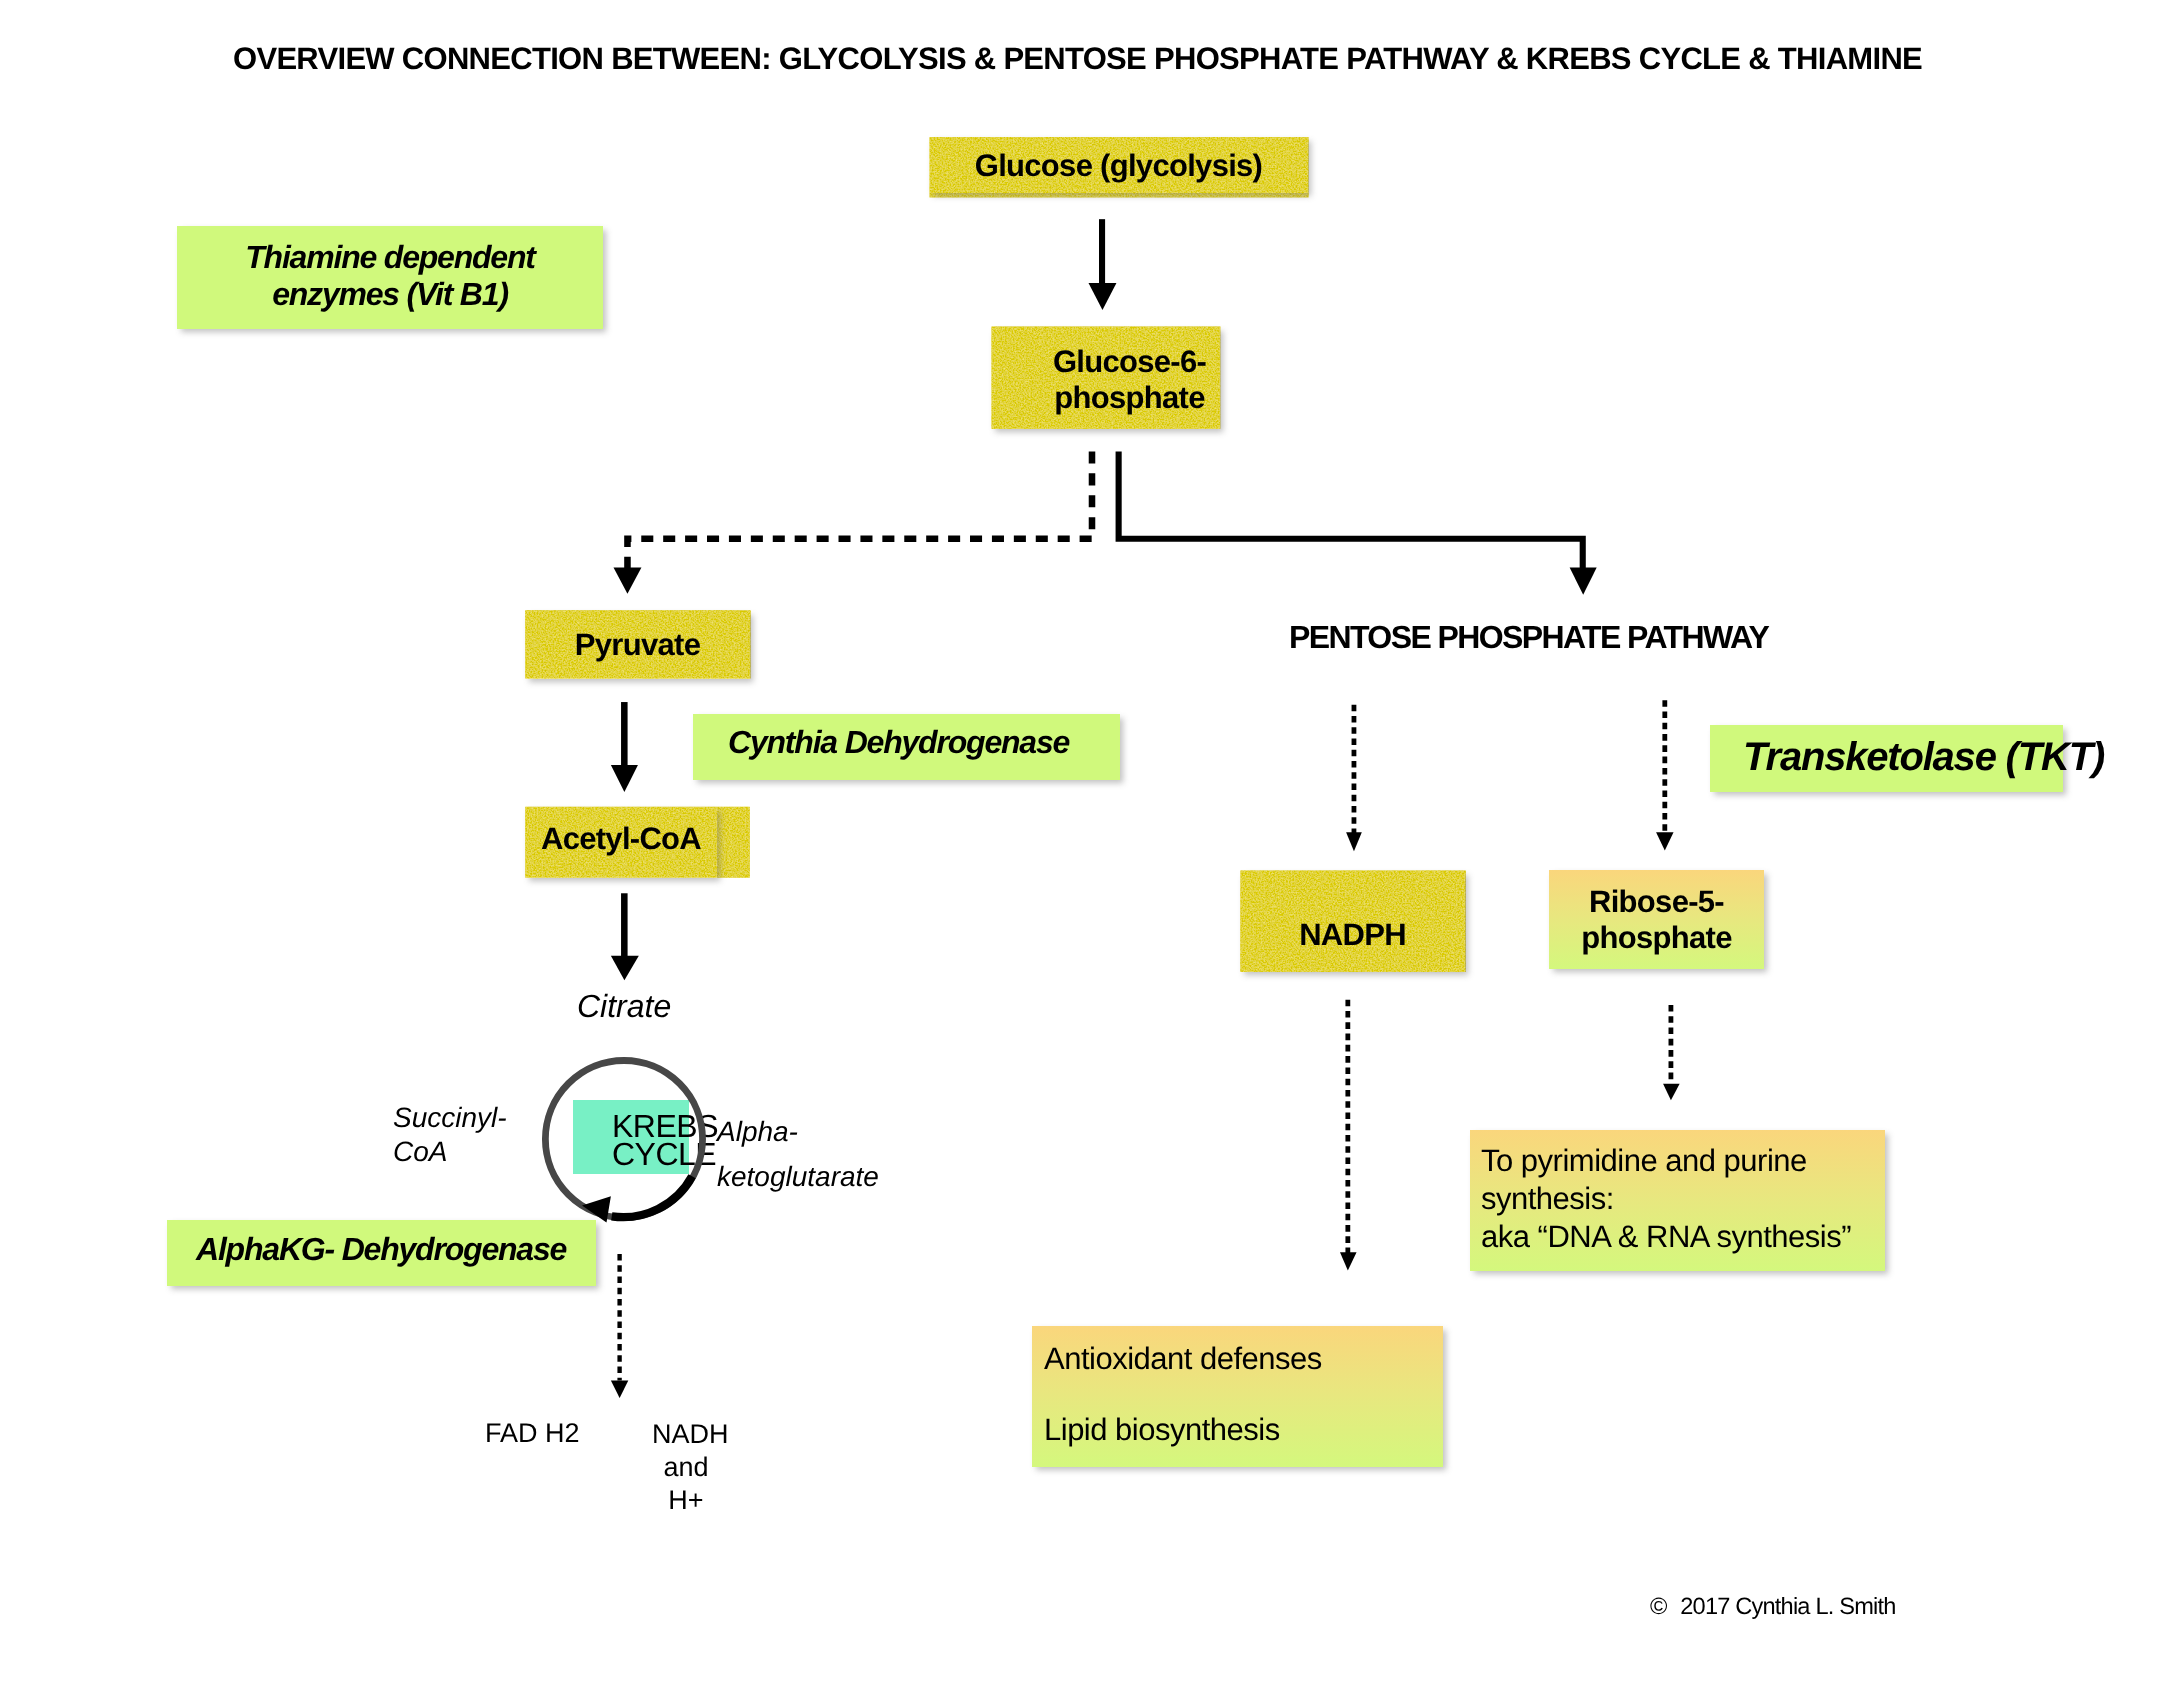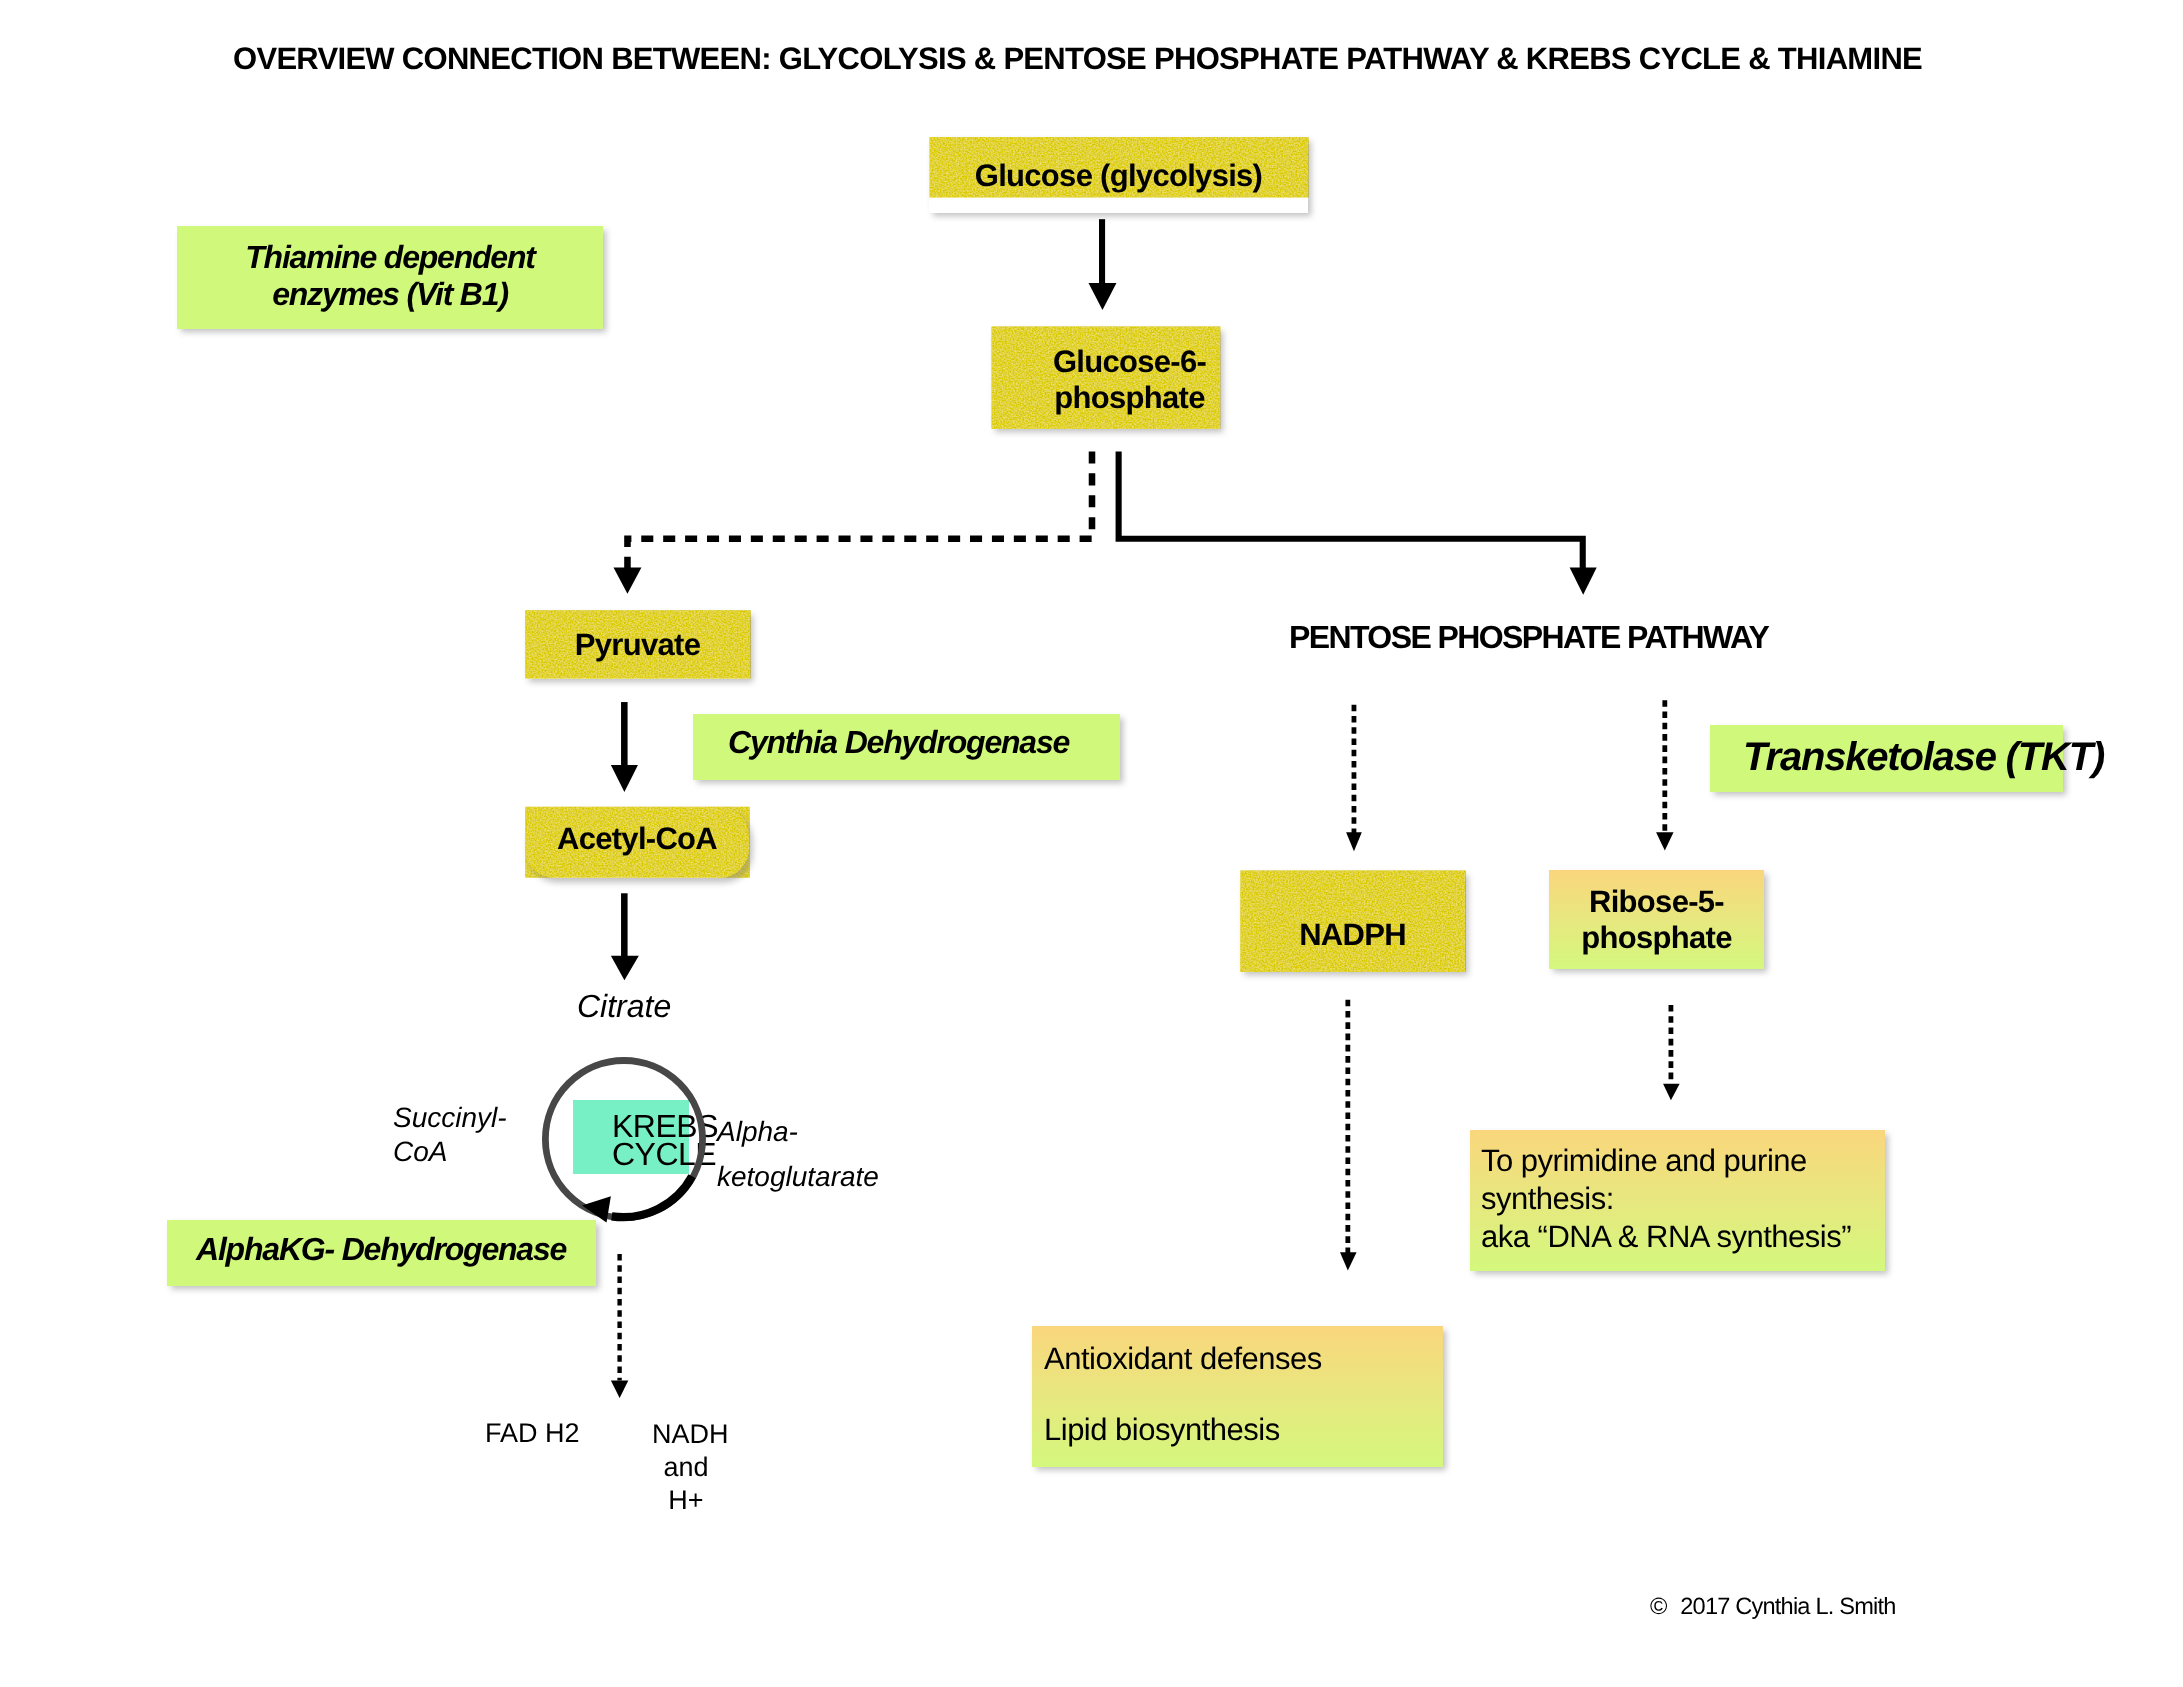--- a/index.html
+++ b/index.html
@@ -121,34 +121,34 @@
     </g>
 
     <g>
       <path d="M1913 1151 L1913 1243" stroke="#000" stroke-width="5.5" fill="none" stroke-dasharray="7.5 5.4"></path>
       <path d="M1904 1241 L1923 1241 L1913 1260 Z" fill="#000"></path>
     </g>
   </svg>
 
   <div class="abs" id="title">OVERVIEW CONNECTION BETWEEN: GLYCOLYSIS &amp; PENTOSE PHOSPHATE PATHWAY &amp; KREBS CYCLE &amp; THIAMINE</div>
 
-  <div class="abs box ybox shadow ytex" style="left:929px;top:137px;width:379px;height:76px;padding-top:2px;box-sizing:border-box;">
+  <div class="abs box ybox shadow ytex" style="left:929px;top:137px;width:379px;height:56px;padding-top:2px;box-sizing:border-box;">
     <span class="boxtext">Glucose (glycolysis)</span>
   </div>
 
   <div class="abs box ybox shadow ytex" style="left:991px;top:327px;width:229px;height:102px;flex-direction:column;padding-top:3.5px;box-sizing:border-box;padding-left:48px;">
     <span class="boxtext">Glucose-6-</span>
     <span class="boxtext">phosphate</span>
   </div>
 
   <div class="abs box ybox shadow ytex" style="left:525px;top:611px;width:225px;height:68px;">
     <span class="boxtext">Pyruvate</span>
   </div>
 
-  <div class="abs box ybox shadow ytex" style="left:525px;top:807px;width:224px;height:71px;padding-bottom:7px;box-sizing:border-box;border-radius:29px;">
+  <div class="abs box ybox shadow ytex" style="left:525px;top:807px;width:192px;height:71px;padding-bottom:7px;box-sizing:border-box;">
     <span class="boxtext">Acetyl-CoA</span>
   </div>
 
   <div class="abs box ybox shadow ytex" style="left:1240px;top:871px;width:225px;height:101px;padding-top:27px;box-sizing:border-box;">
     <span class="boxtext">NADPH</span>
   </div>
 
   <div class="abs box ybox shadow gradbox" style="left:1549px;top:870px;width:215px;height:99px;flex-direction:column;">
     <span class="boxtext">Ribose-5-</span>
     <span class="boxtext">phosphate</span>

